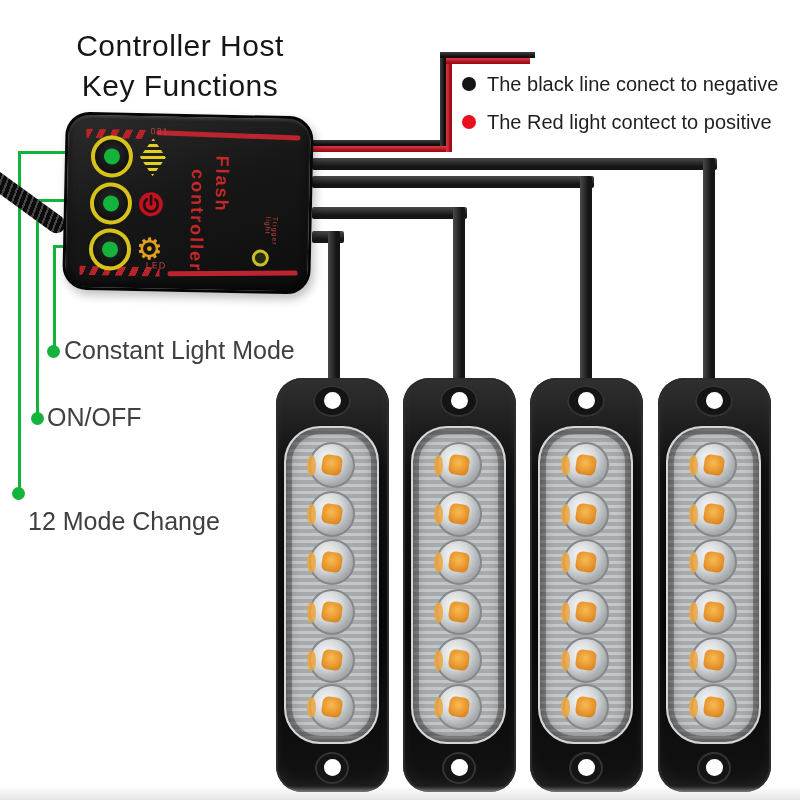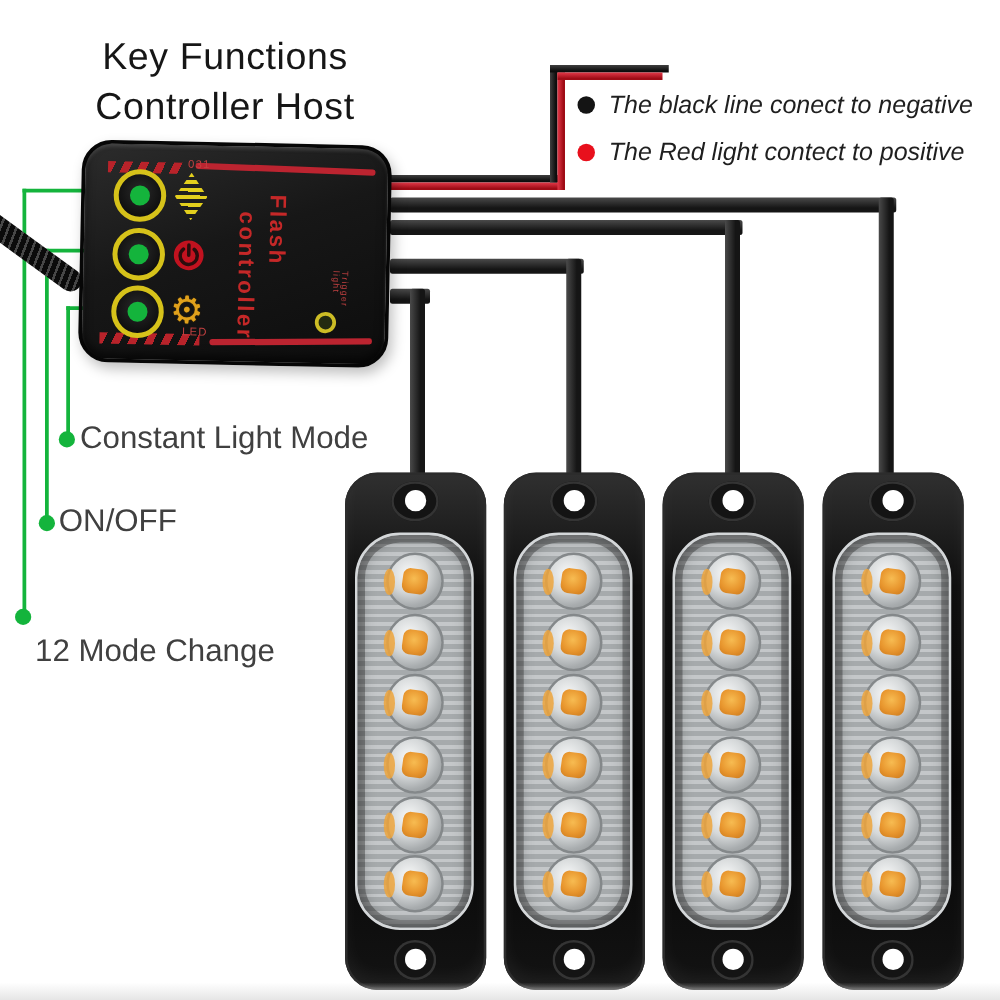--- a/index.html
+++ b/index.html
@@ -4,21 +4,21 @@
 <style>
   html,body{margin:0;padding:0;background:#fff;}
   .canvas{position:relative;width:800px;height:800px;background:#ffffff;overflow:hidden;
           font-family:"Liberation Sans", sans-serif;}
 
   
   .title{position:absolute;left:30px;top:26px;width:300px;text-align:center;
          font-size:30px;line-height:1.32;color:#161616;letter-spacing:.5px;}
 
   
-  .legend{position:absolute;left:462px;top:72px;font-style:italic;}
+  .legend{position:absolute;left:462px;top:72px;}
   .legend-row{display:flex;align-items:center;gap:11px;margin-bottom:14px;height:24px;}
   .bullet{width:14px;height:14px;border-radius:50%;flex:0 0 auto;}
   .bullet-black{background:#141414;}
   .bullet-red{background:#e8101c;}
   .legend-text{font-size:20px;color:#1f1f1f;white-space:nowrap;}
 
   
   .wire-h{position:absolute;height:12px;background:linear-gradient(180deg,#4a4a4a,#151515 70%);border-radius:2px;}
   .wire-v{position:absolute;width:12px;background:linear-gradient(90deg,#4a4a4a,#151515 70%);border-radius:2px;}
   .pwr-bh{position:absolute;height:6px;background:linear-gradient(180deg,#3f3f3f,#0c0c0c 80%);}
@@ -85,22 +85,22 @@
 
   .bottom-fade{position:absolute;left:0;top:786px;width:800px;height:14px;
        background:linear-gradient(180deg,rgba(255,255,255,0),rgba(228,228,228,.95));z-index:6;}
 </style>
 </head>
 <body>
 
 <div class="canvas">
 
   <div class="title">
+    <div>Controller Host</div>
     <div>Key Functions</div>
-    <div>Controller Host</div>
   </div>
 
   <div class="pwr-bh" style="left:312px;top:140px;width:136px;"></div>
   <div class="pwr-rh" style="left:312px;top:146px;width:140px;"></div>
   <div class="pwr-bv" style="left:440px;top:52px;height:94px;"></div>
   <div class="pwr-rv" style="left:446px;top:58px;height:94px;"></div>
   <div class="pwr-bh" style="left:440px;top:52px;width:95px;"></div>
   <div class="pwr-rh" style="left:446px;top:58px;width:84px;"></div>
 
   <div class="legend">

